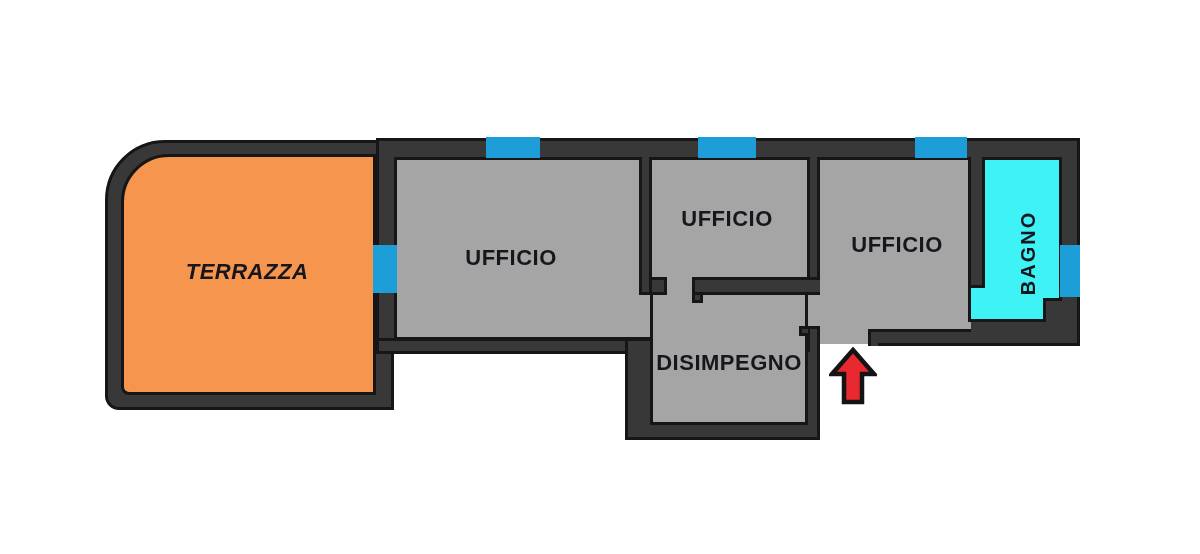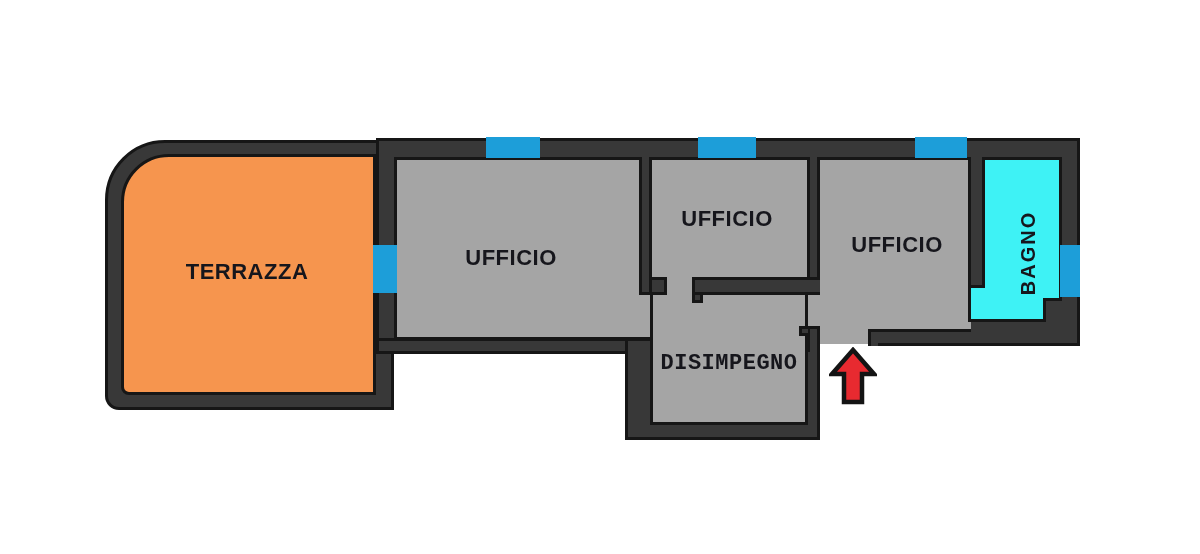--- a/index.html
+++ b/index.html
@@ -54,24 +54,24 @@
   <div class="abs wallpiece bl bt br" style="left:807px;top:326px;width:13px;height:26px;"></div>
   <div class="abs wallpiece bl bt bb" style="left:799px;top:326px;width:9px;height:10px;"></div>
   <div class="abs wallpiece bl bt" style="left:868px;top:329px;width:10px;height:17px;"></div>
 
   <div class="abs window" style="left:486px;top:137px;width:54px;height:21px;"></div>
   <div class="abs window" style="left:698px;top:137px;width:58px;height:21px;"></div>
   <div class="abs window" style="left:915px;top:137px;width:52px;height:21px;"></div>
   <div class="abs window" style="left:373px;top:245px;width:24px;height:48px;"></div>
   <div class="abs window" style="left:1060px;top:245px;width:20px;height:52px;"></div>
 
-  <div class="room-label" style="left:247px;top:272px;">TERRAZZA</div>
+  <div class="room-label" style="left:247px;top:272px;font-style:italic;">TERRAZZA</div>
   <div class="room-label" style="left:511px;top:258px;">UFFICIO</div>
   <div class="room-label" style="left:727px;top:219px;">UFFICIO</div>
   <div class="room-label" style="left:897px;top:245px;">UFFICIO</div>
-  <div class="room-label" style="left:729px;top:363px;font-family:Liberation Mono, monospace;">DISIMPEGNO</div>
+  <div class="room-label" style="left:729px;top:363px;">DISIMPEGNO</div>
   <div class="room-label vertical" style="left:1028px;top:253px;">BAGNO</div>
 
   <svg class="abs" style="left:829px;top:347px;" width="48" height="58" viewBox="0 0 48 58">
     <path d="M24 3 L45 27 L33 27 L33 55 L15 55 L15 27 L3 27 Z" fill="#e82a30" stroke="#141414" stroke-width="4.5" stroke-linejoin="miter"></path>
   </svg>
 
 </div>
 
 </body></html>

